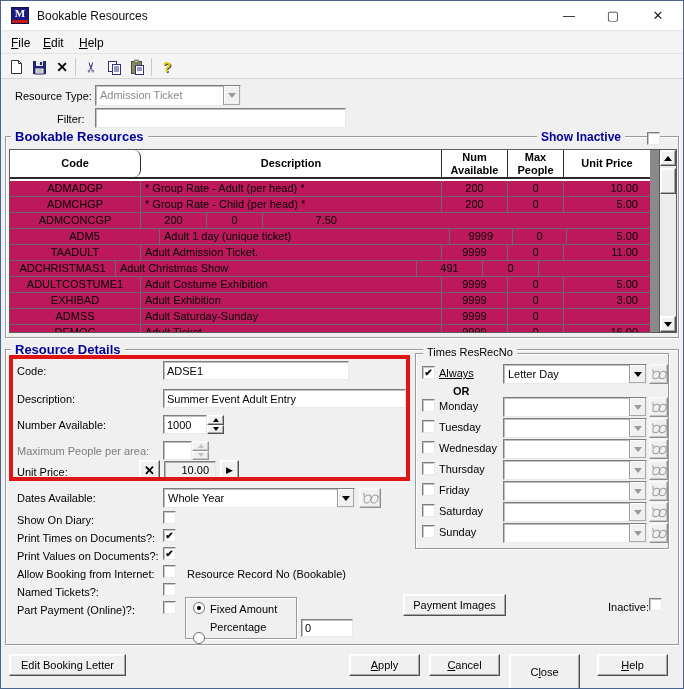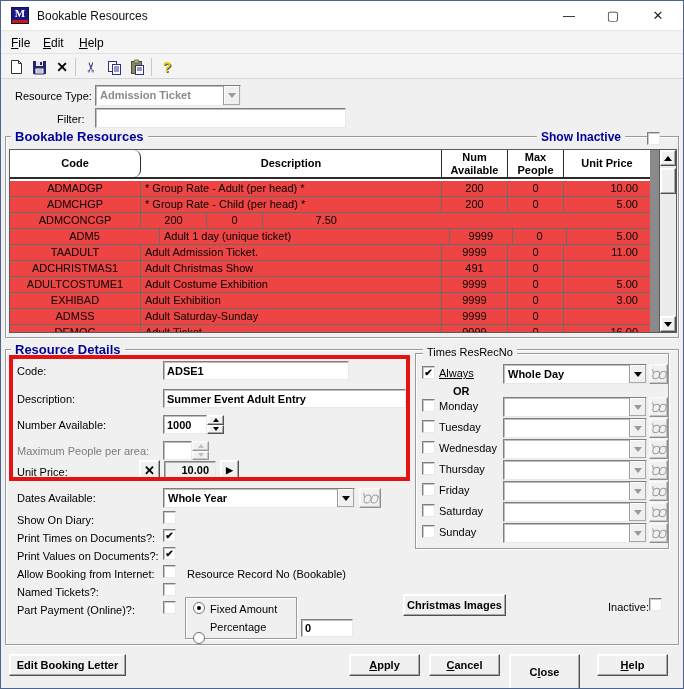--- a/index.html
+++ b/index.html
@@ -1,21 +1,21 @@
 <!DOCTYPE html>
 <html><head>
 <meta charset="utf-8">
 <style>
   * { margin:0; padding:0; box-sizing:border-box; }
   html,body { background:#cfcfcf; font-family:"Liberation Sans", sans-serif; }
   .window {
     position:relative; width:684px; height:689px; background:#f0f0f0;
     border:1px solid #4c6590; overflow:hidden; font-size:11px; color:#000;
   }
-  .abs { position:absolute;font-weight:bold; }
+  .abs { position:absolute; }
 
   
   .titlebar { position:absolute; left:0; top:0; width:100%; height:30px; background:#ffffff; border-bottom:1px solid #e8e8e8; }
   .app-icon { position:absolute; left:10px; top:6px; width:18px; height:17px; background:#191980; border:1px solid #10104f; }
   .app-icon .m { position:absolute; left:0; top:-1px; width:100%; text-align:center; color:#fff; font-weight:bold; font-size:11px; font-family:"Liberation Serif", serif; }
   .app-icon .stripe { position:absolute; left:0; bottom:0; width:100%; height:3px; background:#c81919; }
   .title-text { position:absolute; left:36px; top:8px; font-size:12px; color:#111; }
   .win-ctl { position:absolute; top:0; width:44px; height:30px; text-align:center; line-height:30px; font-size:12px; color:#222; cursor:default; }
 
   
@@ -46,21 +46,21 @@
   .spin > div { flex:1; display:flex; align-items:center; justify-content:center; }
   .spin .tri-up, .spin .tri-down { border-left-width:3px; border-right-width:3px; border-top-width:4px; border-bottom-width:4px; }
   .glasses-btn svg { display:block; }
   u { text-decoration:underline; }
 
   
   .tbl { position:absolute; left:8px; top:148px; width:668px; height:184px; background:#fff; border:1px solid #5a5a5a; overflow:hidden; }
   .thead { position:absolute; left:0; top:0; height:29px; border-bottom:2px solid #2a2a2a; display:flex; width:640px; }
   .th { border-right:1px solid #2a2a2a; font-weight:bold; display:flex; align-items:center; justify-content:center; text-align:center; white-space:pre-line; line-height:13px; font-size:11px; }
   .tbody { position:absolute; left:0; top:31px; width:640px; }
-  .trow { display:flex; height:16px; border-bottom:1px solid #6a6a6a; background:#ef4444; }
+  .trow { display:flex; height:16px; border-bottom:1px solid #6a6a6a; background:#be185d; }
   .td { border-right:1px solid #6a6a6a; font-size:11px; line-height:15px; white-space:nowrap; overflow:hidden; }
   .td.center { text-align:center; }
   .td.right { text-align:right; padding-right:12px; }
   .td.left { padding-left:4px; }
   .gray-strip { position:absolute; left:640px; top:0; width:10px; height:100%; background:#8a8a8a; border-right:1px solid #5a5a5a; }
   .vscroll { position:absolute; left:650px; top:0; width:16px; height:100%; background:#ececec; }
   .sbtn { position:absolute; left:0; width:16px; height:16px; }
   .sthumb { position:absolute; left:0; top:18px; width:16px; height:26px; }
 
   .annotation { position:absolute; border:4px solid #e11414; pointer-events:none; z-index:50; }
@@ -183,21 +183,21 @@
         <div class="td right" style="width:86px; border-right:none;">5.00</div>
       </div>
       <div class="trow">
         <div class="td center" style="width:131px;">TAADULT</div>
         <div class="td left" style="width:301px;">Adult Admission Ticket.</div>
         <div class="td center" style="width:66px;">9999</div>
         <div class="td center" style="width:56px;">0</div>
         <div class="td right" style="width:86px; border-right:none;">11.00</div>
       </div>
       <div class="trow">
-        <div class="td center" style="width:131px;">ADCHRISTMAS1</div>
+        <div class="td center" style="width:106px;">ADCHRISTMAS1</div>
         <div class="td left" style="width:301px;">Adult Christmas Show</div>
         <div class="td center" style="width:66px;">491</div>
         <div class="td center" style="width:56px;">0</div>
         <div class="td right" style="width:86px; border-right:none;"></div>
       </div>
       <div class="trow">
         <div class="td center" style="width:131px;">ADULTCOSTUME1</div>
         <div class="td left" style="width:301px;">Adult Costume Exhibition</div>
         <div class="td center" style="width:66px;">9999</div>
         <div class="td center" style="width:56px;">0</div>
@@ -317,21 +317,21 @@
   <div class="abs radio" style="left:192px; top:619px;"></div>
   <div class="lbl" style="left:209px; top:620px;">Percentage</div>
   <div class="abs sunken" style="left:300px; top:618px; width:52px; height:18px; padding:2px 3px;">0</div>
 
   <div class="abs groupbox" style="left:414px; top:352px; width:254px; height:196px;"></div>
   <div class="legend" style="left:422px; top:345px; font-size:11px;">Times ResRecNo</div>
 
   <div class="abs checkbox on" style="left:421px; top:365px;">✔</div>
   <div class="lbl" style="left:438px; top:366px; text-decoration:underline;">Always</div>
   <div class="abs sunken combo" style="left:502px; top:363px; width:144px; height:20px;">
-    <div class="val">Whole Day</div>
+    <div class="val">Letter Day</div>
     <div class="cbtn">
         <div class="tri-down"></div>
       </div>
   </div>
   <div class="abs btn3d glasses-btn" style="left:648px; top:363px; width:19px; height:20px; opacity:.6;">
     <svg width="16" height="12" viewBox="0 0 17 12">
         <g stroke="#666" fill="none" transform="skewX(-12) translate(2,0)">
           <ellipse cx="5" cy="7" rx="3.4" ry="4"></ellipse>
           <ellipse cx="12" cy="7" rx="3.4" ry="4"></ellipse>
           <path d="M8.4 6h1.2M1.6 5 0 1M15.4 5 17 1"></path>
@@ -459,21 +459,21 @@
   <div class="abs btn3d glasses-btn" style="left:648px; top:522px; width:19px; height:20px; opacity:.6;">
     <svg width="16" height="12" viewBox="0 0 17 12">
         <g stroke="#666" fill="none" transform="skewX(-12) translate(2,0)">
           <ellipse cx="5" cy="7" rx="3.4" ry="4"></ellipse>
           <ellipse cx="12" cy="7" rx="3.4" ry="4"></ellipse>
           <path d="M8.4 6h1.2M1.6 5 0 1M15.4 5 17 1"></path>
         </g>
       </svg>
   </div>
 
-  <div class="abs btn3d" style="left:402px; top:593px; width:103px; height:22px;">Christmas Images</div>
+  <div class="abs btn3d" style="left:402px; top:593px; width:103px; height:22px;">Payment Images</div>
   <div class="lbl" style="left:607px; top:600px;">Inactive:</div>
   <div class="abs checkbox" style="left:648px; top:597px;"></div>
 
   <div class="abs btn3d" style="left:8px; top:653px; width:117px; height:22px;">Edit Booking Letter</div>
   <div class="abs btn3d" style="left:348px; top:653px; width:71px; height:22px;"><u>A</u>pply</div>
   <div class="abs btn3d" style="left:428px; top:653px; width:71px; height:22px;"><u>C</u>ancel</div>
   <div class="abs btn3d" style="left:508px; top:653px; width:71px; height:36px;">C<u>l</u>ose</div>
   <div class="abs btn3d" style="left:596px; top:653px; width:71px; height:22px;"><u>H</u>elp</div>
 
 </div>

